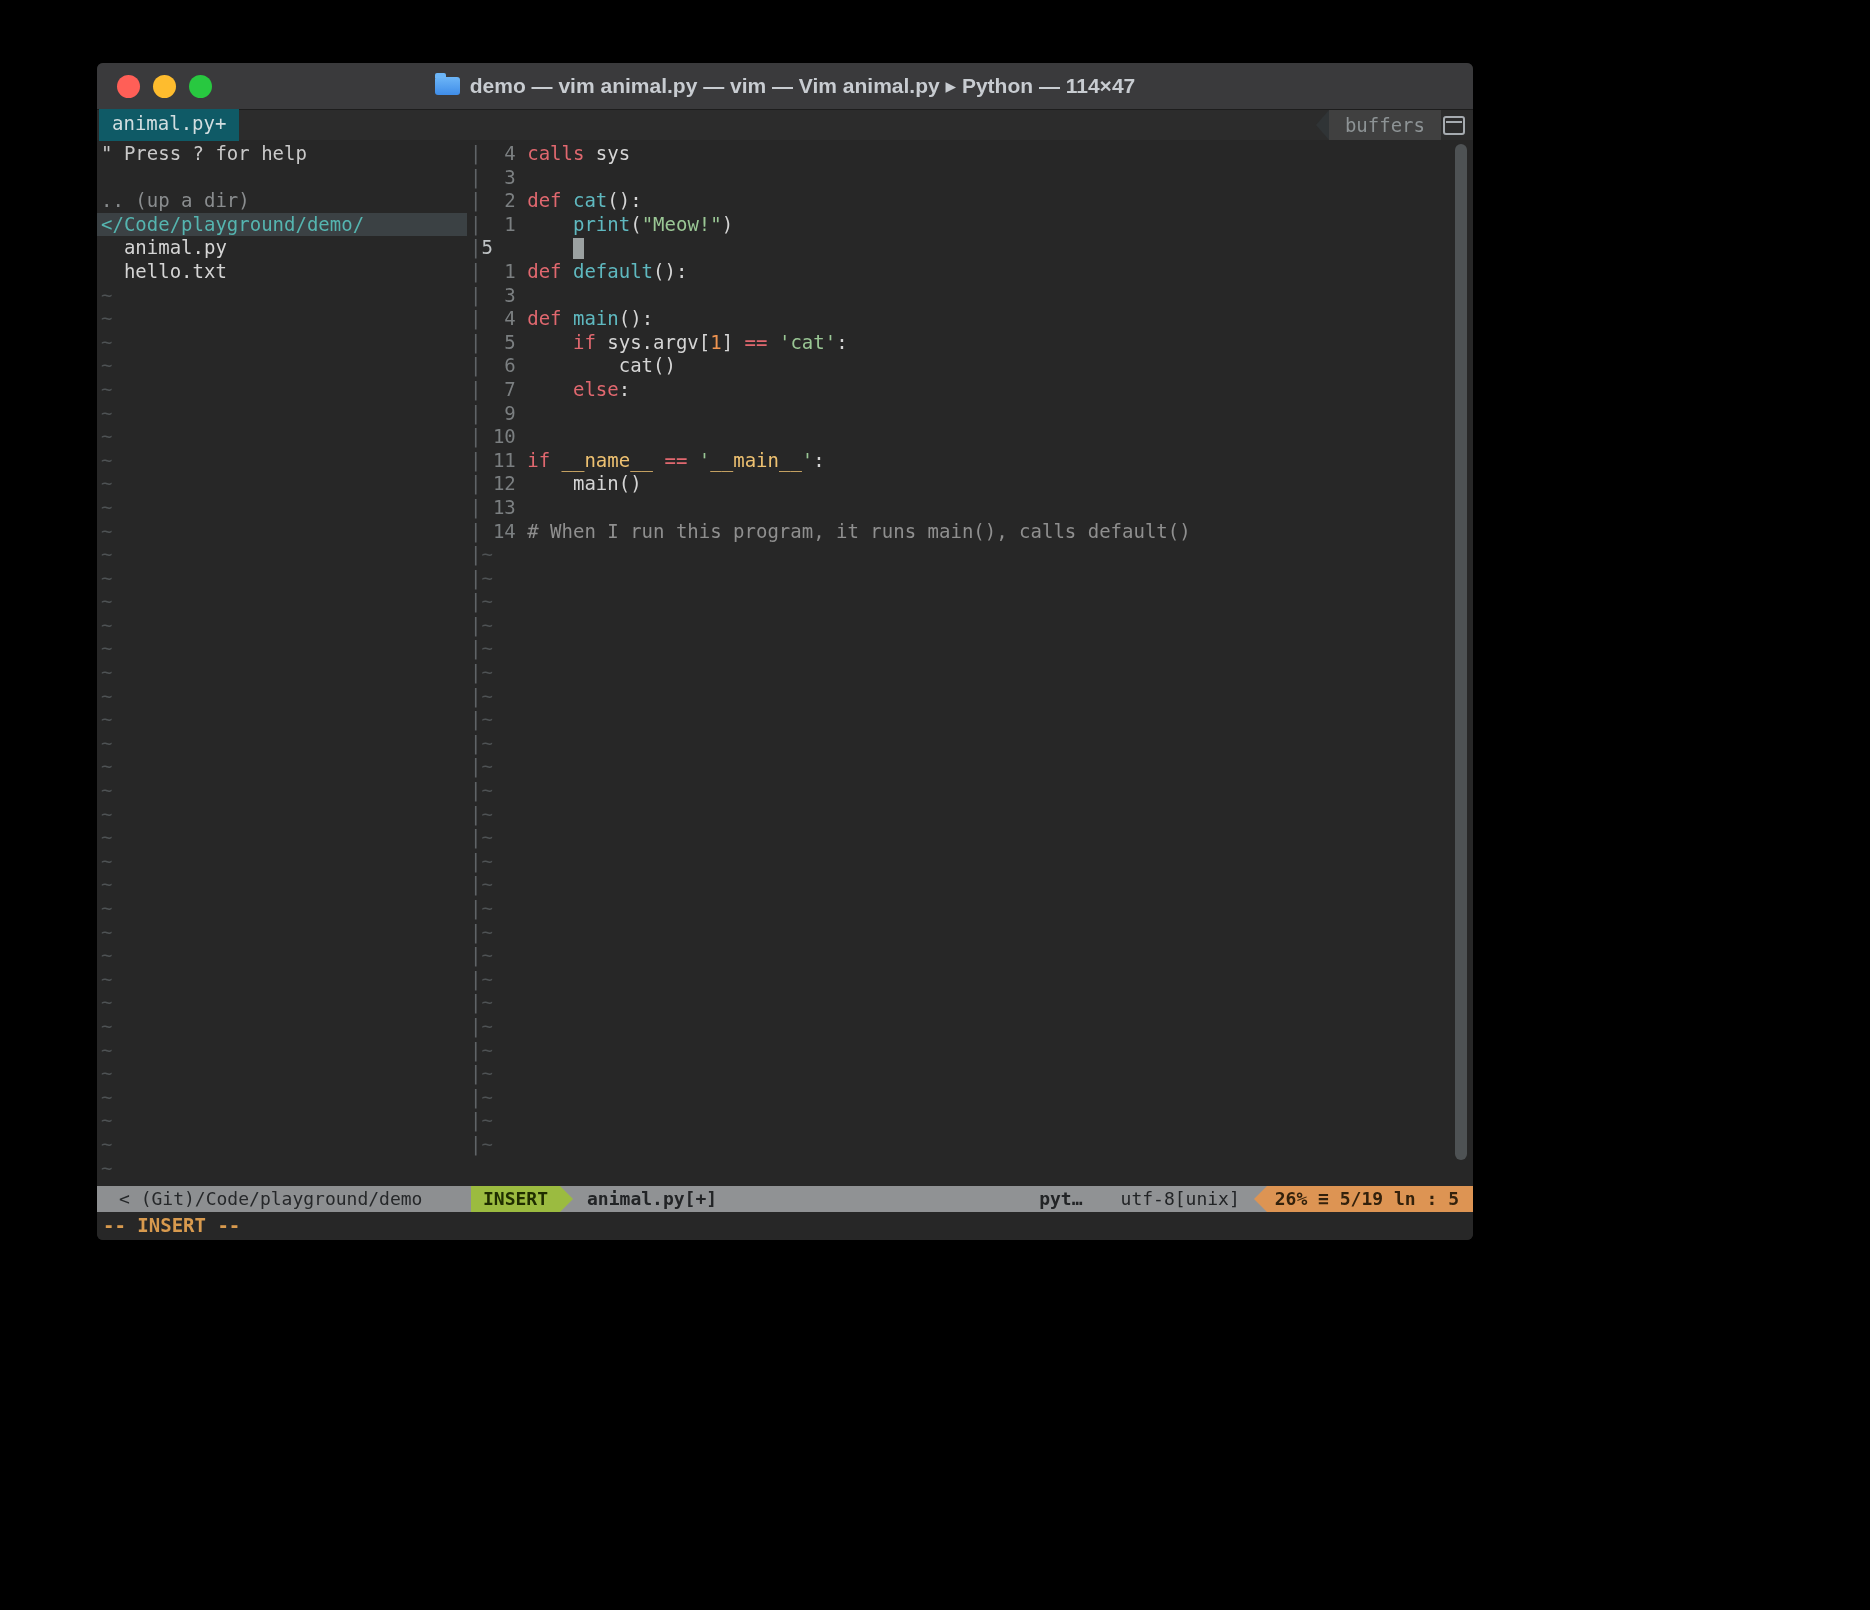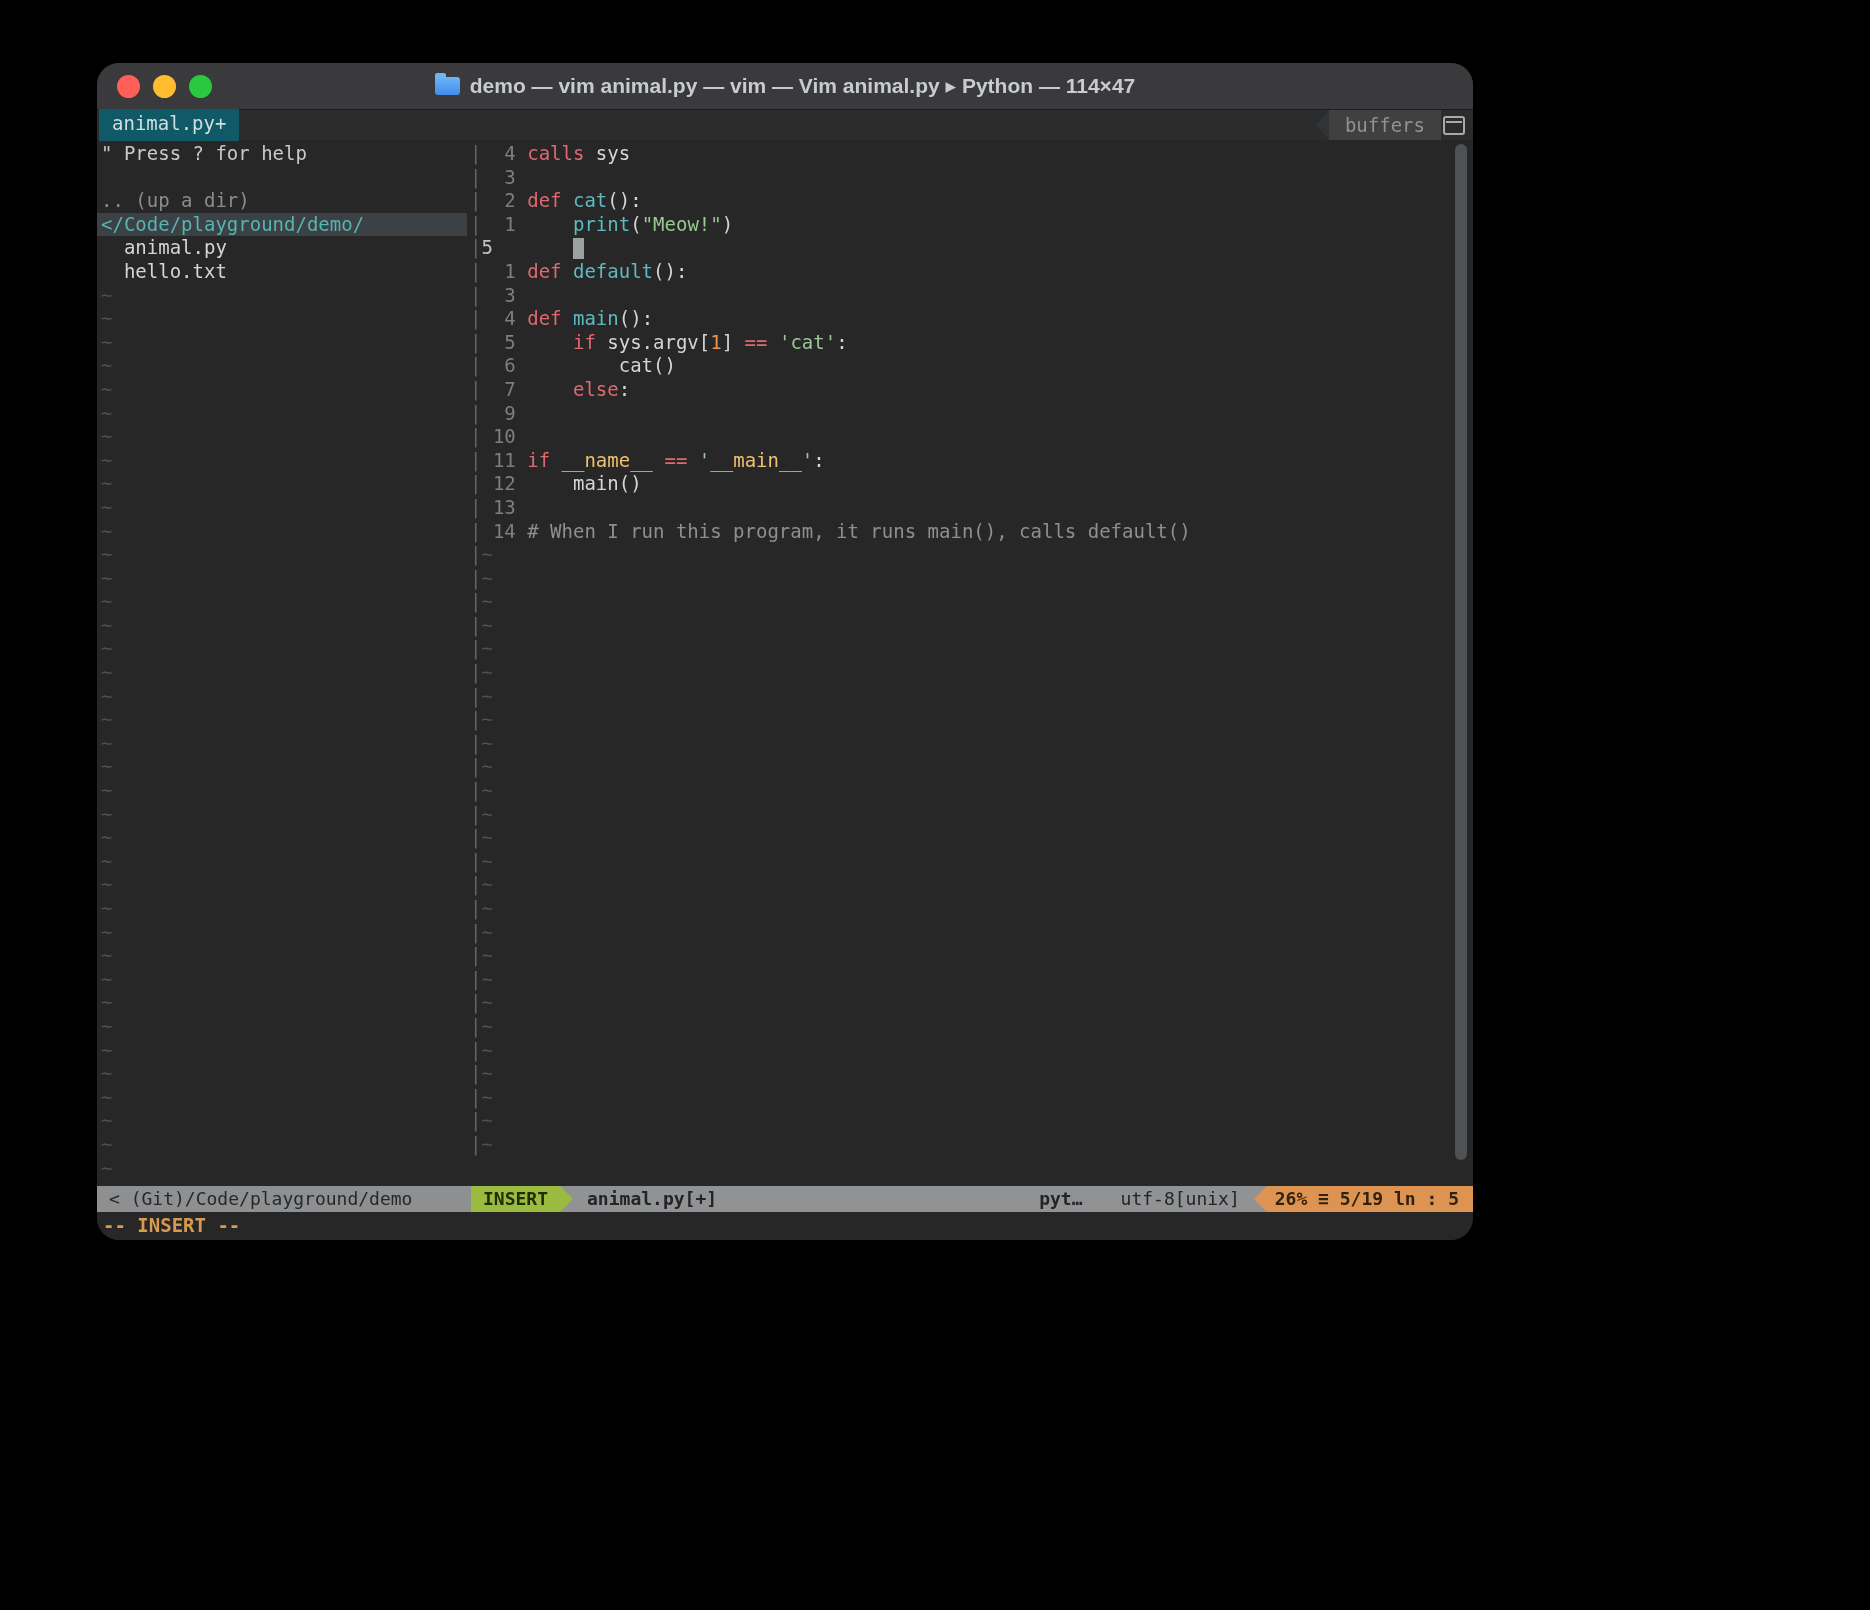--- a/index.html
+++ b/index.html
@@ -1,20 +1,20 @@
 <!DOCTYPE html>
 <html><head>
 <meta charset="utf-8">
 <style>
   * { margin:0; padding:0; box-sizing:border-box; }
   html,body { width:1870px; height:1610px; background:#000; overflow:hidden;
               font-family:"DejaVu Sans Mono", monospace; }
 
   .window { position:absolute; left:97px; top:63px; width:1376px; height:1177px;
-            background:#272727; border-radius:22px; overflow:hidden;
+            background:#272727; border-radius:6px; overflow:hidden;
             box-shadow:0 25px 70px rgba(0,0,0,.7); }
 
   
   .titlebar { height:47px; background:#3a3a3c; border-bottom:1px solid #1d1d1d;
               position:relative; display:flex; align-items:center; justify-content:center; }
   .traffic { position:absolute; left:20px; top:0; height:100%; display:flex; align-items:center; gap:13px; }
   .light { width:23px; height:23px; border-radius:50%; }
   .light.red { background:#ff5f57; }
   .light.yellow { background:#febc2e; }
   .light.green { background:#28c840; }
@@ -66,21 +66,21 @@
   .tk-c { color:#8f8f8f; }
   .cursor-block { display:inline-block; width:1ch; height:21px; background:#9ba1a1;
                   vertical-align:bottom; margin-bottom:1px; }
 
   .scrollbar { position:absolute; right:6px; top:4px; width:12px; height:1016px;
                background:#4e5254; border-radius:7px; }
 
   
   .statusline { height:26px; background:#909294; display:flex; align-items:stretch;
                 font-size:18px; line-height:26px; overflow:hidden; }
-  .sl-left { width:374px; padding-left:12px; color:#26282a; background:#8d8f91; }
+  .sl-left { width:374px; padding-left:22px; color:#26282a; background:#8d8f91; }
   .sl-mode { background:#9bbb40; color:#1f2d00; font-weight:bold; padding:0 12px; }
   .sl-arrow-right { width:0; height:0; border-top:13px solid transparent;
                     border-bottom:13px solid transparent; border-left:13px solid #9bbb40; }
   .sl-mid { flex:1; display:flex; align-items:center; color:#222426; overflow:hidden; }
   .sl-file { margin-left:14px; font-weight:bold; }
   .sl-spacer { flex:1; }
   .sl-ft { margin-right:38px; font-weight:bold; }
   .sl-enc { margin-right:14px; }
   .sl-arrow-left { width:0; height:0; border-top:13px solid transparent;
                    border-bottom:13px solid transparent; border-right:13px solid #dd9453; }

